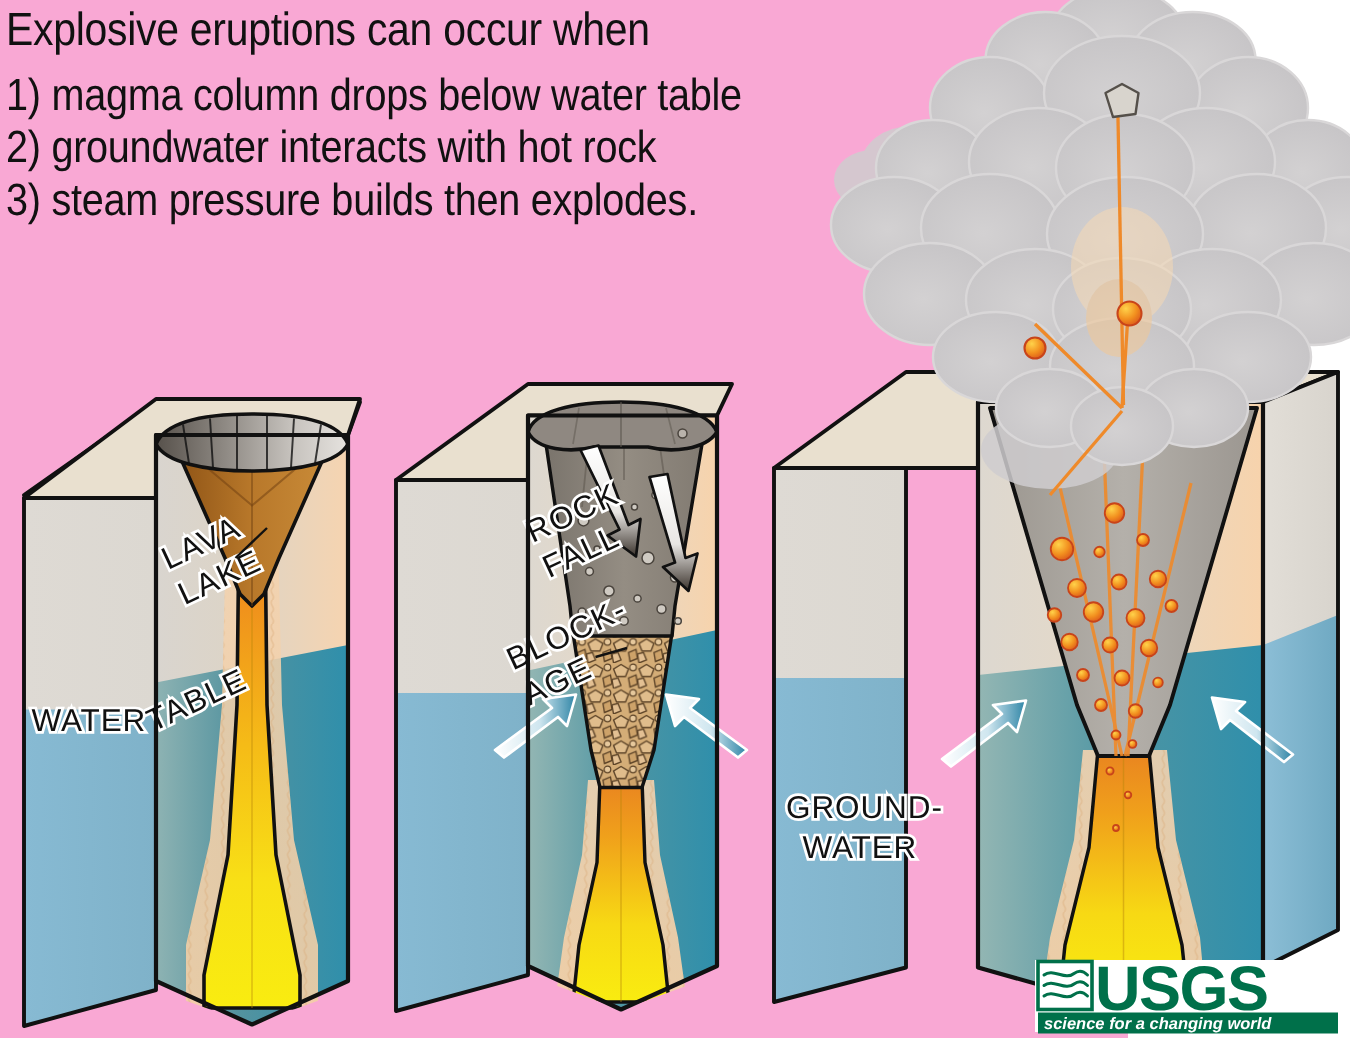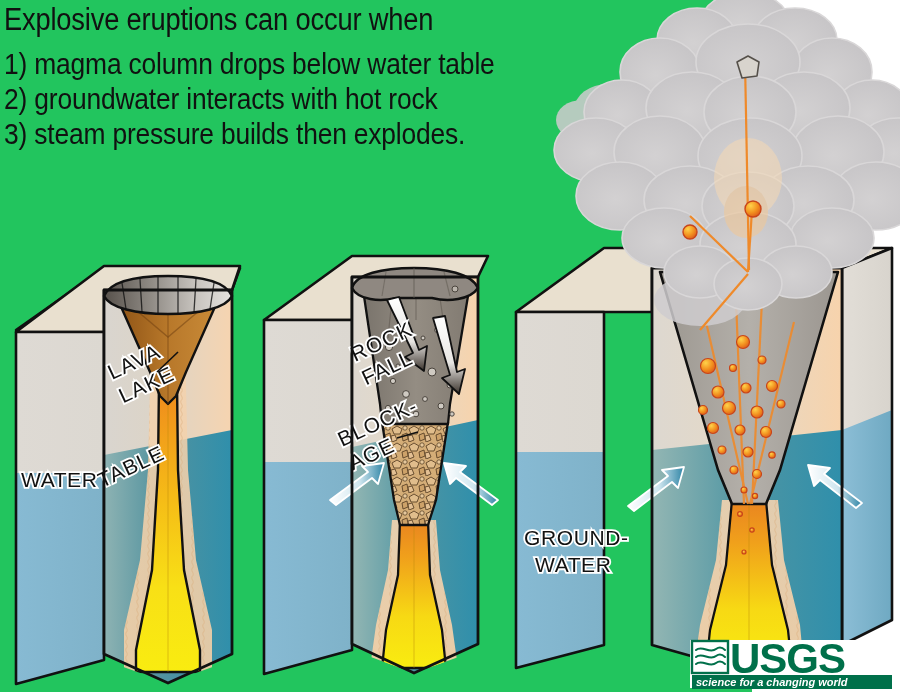--- a/index.html
+++ b/index.html
@@ -1,18 +1,18 @@
 <!DOCTYPE html>
 <html><head>
 <meta charset="utf-8">
 <style>
   html,body{margin:0;padding:0;background:#ffffff;}
   body{width:900px;height:692px;overflow:hidden;
        font-family:"Liberation Sans","DejaVu Sans",sans-serif;}
-  #stage{position:relative;width:752px;height:692px;background:#22c55e;}
+  #stage{position:relative;width:752px;height:692px;background:#f9a8d4;}
   #diagram{position:absolute;left:0;top:0;width:900px;height:692px;}
 
   .title-block{position:absolute;left:4px;top:0px;width:640px;}
   .title-line{
     font-family:"Liberation Sans","DejaVu Sans",sans-serif;
     color:#111111;
     white-space:nowrap;
     letter-spacing:-0.2px;
     transform:scaleX(0.88);
     transform-origin:left center;

